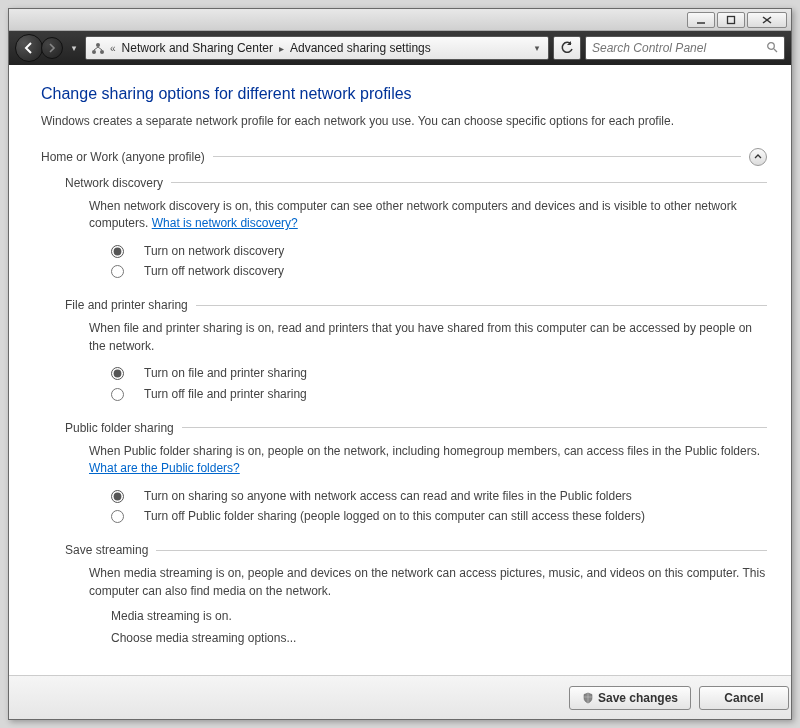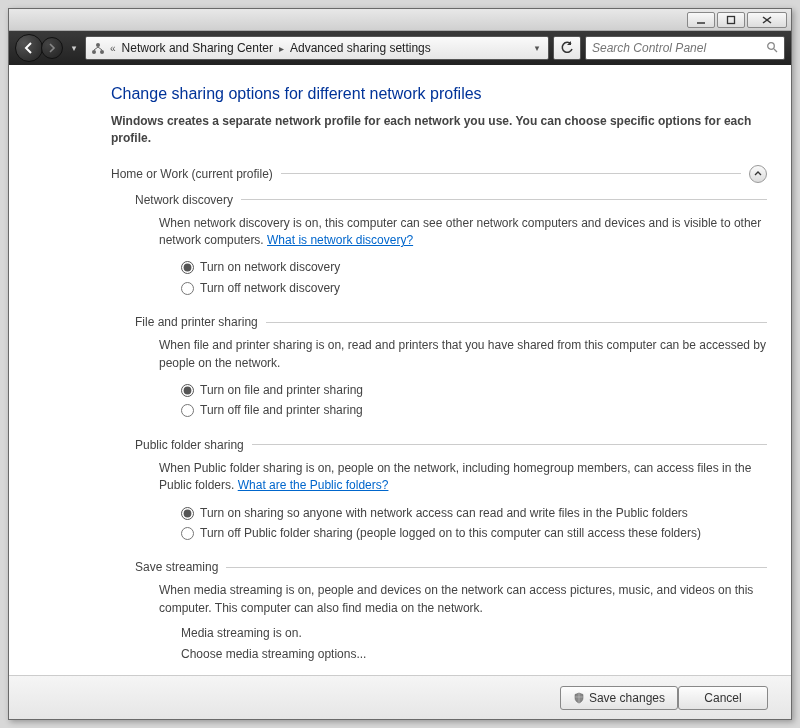--- a/index.html
+++ b/index.html
@@ -114,38 +114,37 @@
   .content-wrap {
     flex:1;
     display:flex;
     overflow:hidden;
     position:relative;
     background:#fff;
   }
   .content {
     flex:1;
     overflow-y: scroll;
-    padding: 20px 24px 12px 102px;
+    padding: 20px 24px 12px 32px;
     color:#333;
   }
   .content::-webkit-scrollbar { width:17px; }
   .content::-webkit-scrollbar-track { background:#f0f0f0; border-left:1px solid #ddd;}
   .content::-webkit-scrollbar-thumb { background:linear-gradient(#ddd,#bbb); border:1px solid #999; border-radius:2px;}
   h1.page-title {
     font-size: 16px;
     font-weight: normal;
     color: #003399;
     margin-bottom: 10px;
   }
   .page-desc {
     font-size: 12px;
     color:#444;
     margin-bottom: 18px;
     line-height:1.4;
-    font-weight:bold;
   }
   .profile-row {
     display:flex; align-items:center; margin: 6px 0 10px 0;
   }
   .profile-row .label { color:#444; font-size:12px; white-space:nowrap; }
   .profile-row .line { flex:1; border-top:1px solid #ccc; margin:0 8px; height:1px; }
   .collapse-btn {
     width:18px;height:18px;border-radius:50%;
     background:linear-gradient(#fafafa,#dcdcdc);
     border:1px solid #999;
@@ -157,33 +156,35 @@
     display:flex; align-items:center; margin-bottom:8px;
   }
   .section-header .s-label { color:#444; font-size:12px; white-space:nowrap; }
   .section-header .s-line { flex:1; border-top:1px solid #ccc; margin-left:8px; height:1px;}
   .section-body {
     margin-left: 24px;
     font-size:12px; color:#444; line-height:1.45;
   }
   .section-body a { color:#0066cc; text-decoration:underline; }
   .radio-group { margin: 10px 0 0 22px; }
-  .radio-row { display:flex; align-items:flex-start; gap:6px; margin:3px 0; }
+  .radio-row { display:flex; align-items:flex-start; gap:20px; margin:3px 0; }
   .radio-row input[type=radio]{ margin-top:2px; accent-color:#555;}
   .ms-link { display:block; margin:4px 0 0 22px; color:#444; }
   .ms-status { margin:8px 0 0 22px; color:#444;}
   
   .footer {
     height: 44px;
     border-top: 1px solid #ccc;
     background: linear-gradient(#f5f5f5,#e6e6e6);
     display:flex;
     justify-content:flex-end;
     align-items:center;
-    padding: 0 23px;
+    padding: 0 2px;
+    gap: 8px;
+    font-weight: bold;
   }
   .btn {
     min-width: 90px;
     height: 24px;
     padding: 0 12px;
     border: 1px solid #888;
     border-radius: 3px;
     background: linear-gradient(#fdfdfd,#e4e4e4);
     font-size:12px; color:#333;
     display:flex; align-items:center; justify-content:center; gap:4px;
@@ -260,21 +261,21 @@
       </span>
     </div>
   </div>
 
   <div class="content-wrap">
     <div class="content">
       <h1 class="page-title">Change sharing options for different network profiles</h1>
       <p class="page-desc">Windows creates a separate network profile for each network you use. You can choose specific options for each profile.</p>
 
       <div class="profile-row">
-        <span class="label">Home or Work (current profile)</span>
+        <span class="label">Home or Work (anyone profile)</span>
         <span class="line"></span>
         <span class="collapse-btn">
           <svg width="8" height="8" viewBox="0 0 8 8">
               <path d="M1 5 L4 2 L7 5" fill="none" stroke="#333" stroke-width="1.3"></path>
             </svg>
         </span>
       </div>
 
       <div class="section">
         <div class="section-header">

